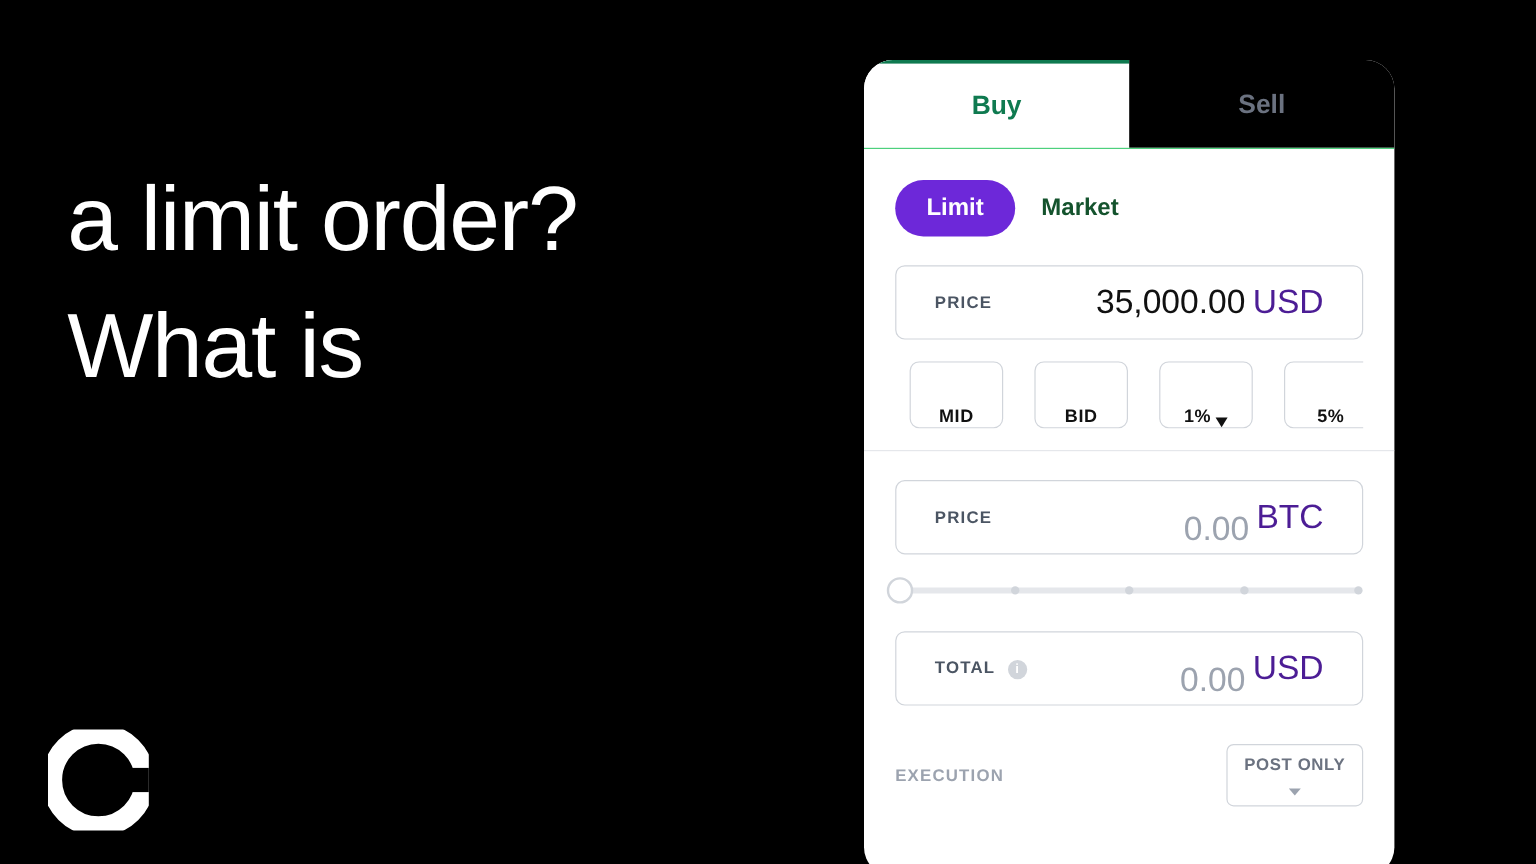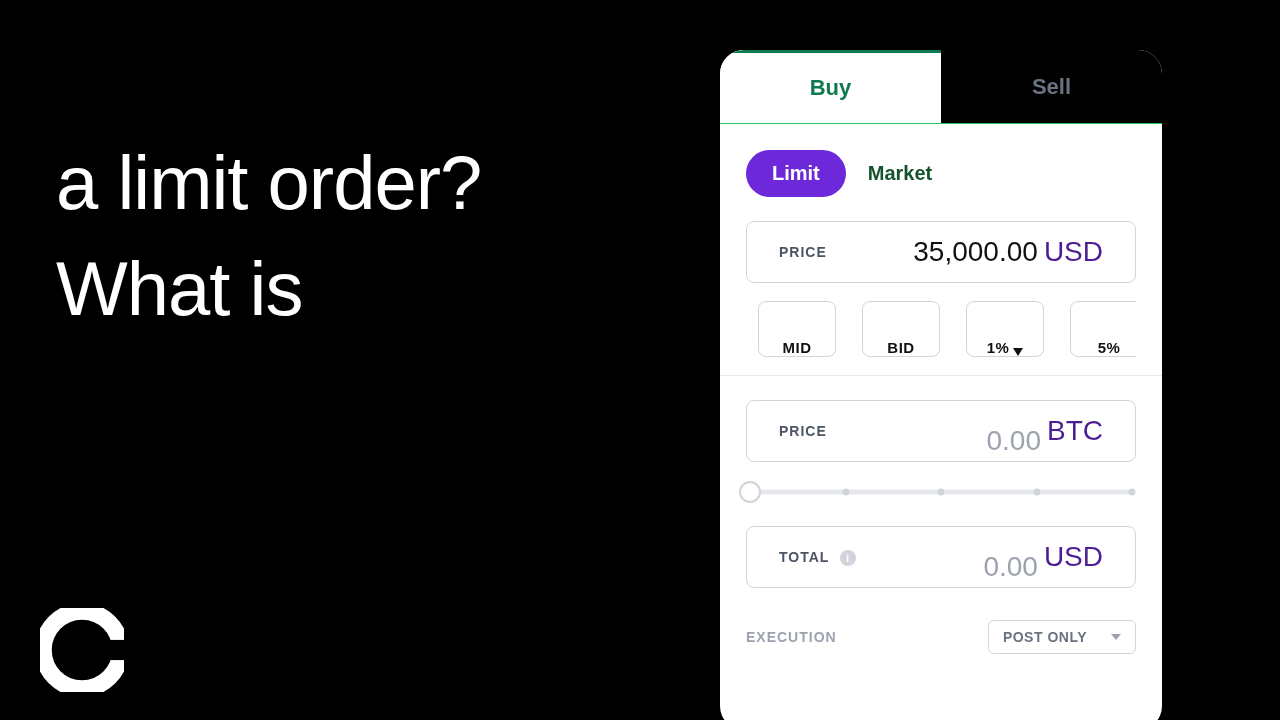--- a/index.html
+++ b/index.html
@@ -206,22 +206,23 @@
   .exec-select {
     border: 1px solid #d1d5db;
     border-radius: 6px;
     padding: 8px 14px;
     font-size: 14px;
     font-weight: 700;
     letter-spacing: 0.5px;
     color: #6b7280;
     display: flex;
     align-items: center;
-    gap: 24px;
-    cursor: pointer;
+    gap: 12px;
+    cursor: pointer;
+    flex-direction: column;
   }
   .exec-select .caret {
     width: 0; height: 0;
     border-left: 5px solid transparent;
     border-right: 5px solid transparent;
     border-top: 6px solid #9ca3af;
   }
 </style>
 </head>
 <body>

